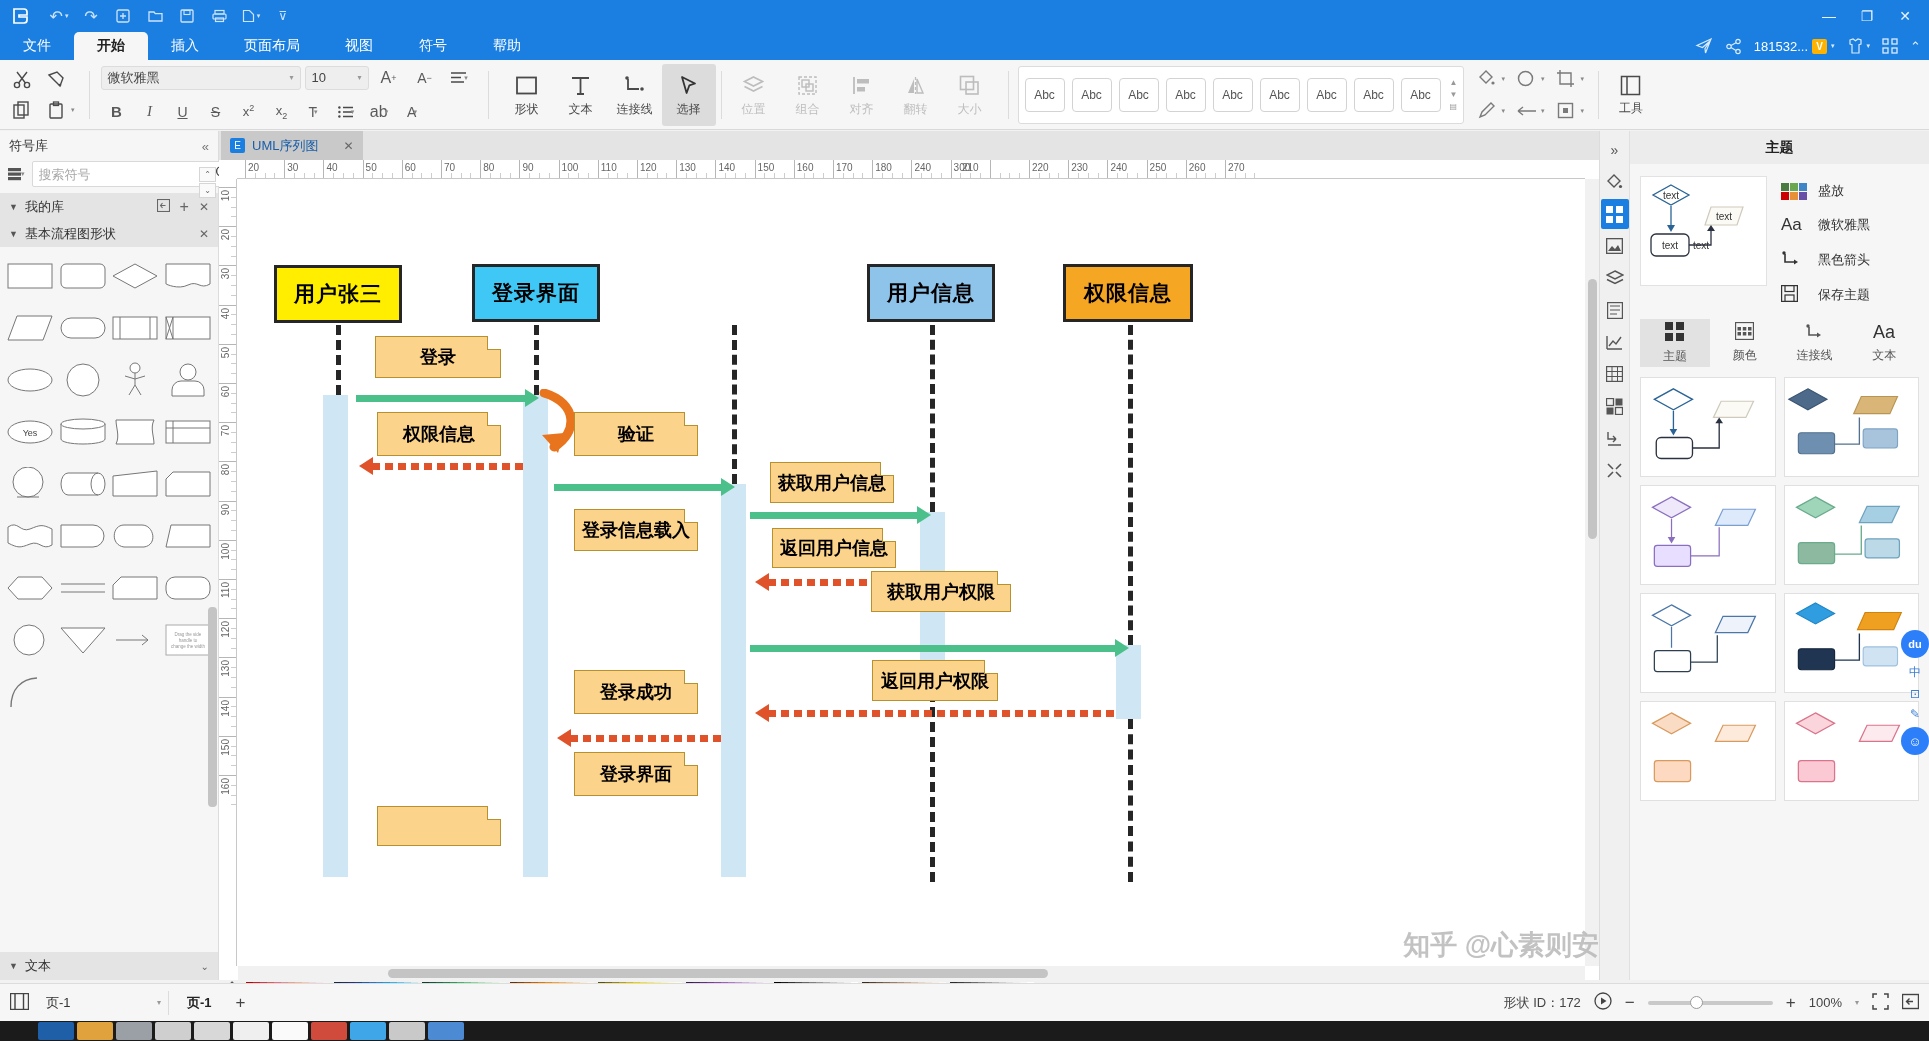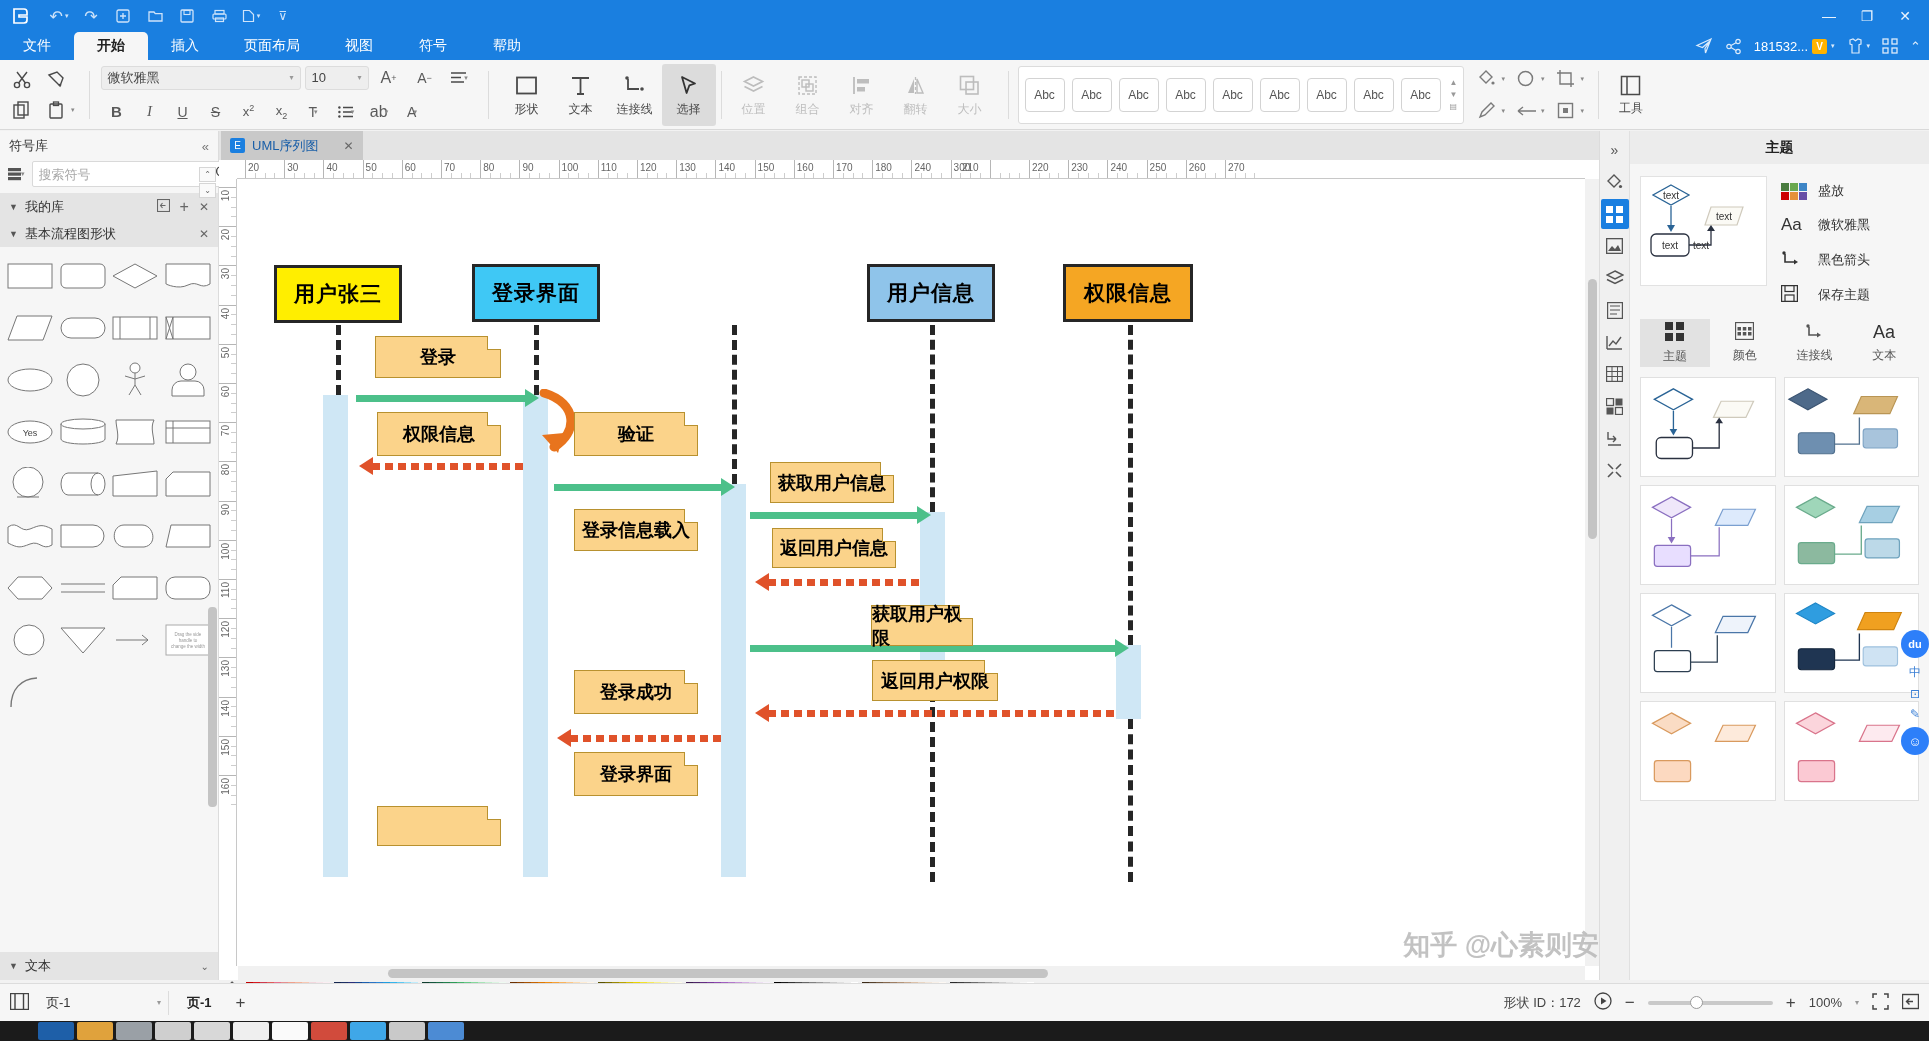--- a/index.html
+++ b/index.html
@@ -1195,21 +1195,21 @@
           <span>获取用户信息</span>
         </div>
       <div class="msgbox" style="left:336px;top:330px;width:124px;height:42px">
           <span class="dogear"></span>
           <span>登录信息载入</span>
         </div>
       <div class="msgbox" style="left:534px;top:349px;width:124px;height:40px">
           <span class="dogear"></span>
           <span>返回用户信息</span>
         </div>
-      <div class="msgbox" style="left:633px;top:426px;width:102px;height:41px">
+      <div class="msgbox" style="left:633px;top:392px;width:140px;height:41px">
           <span class="dogear"></span>
           <span>获取用户权限</span>
         </div>
       <div class="msgbox" style="left:336px;top:491px;width:124px;height:44px">
           <span class="dogear"></span>
           <span>登录成功</span>
         </div>
       <div class="msgbox" style="left:634px;top:481px;width:126px;height:41px">
           <span class="dogear"></span>
           <span>返回用户权限</span>

